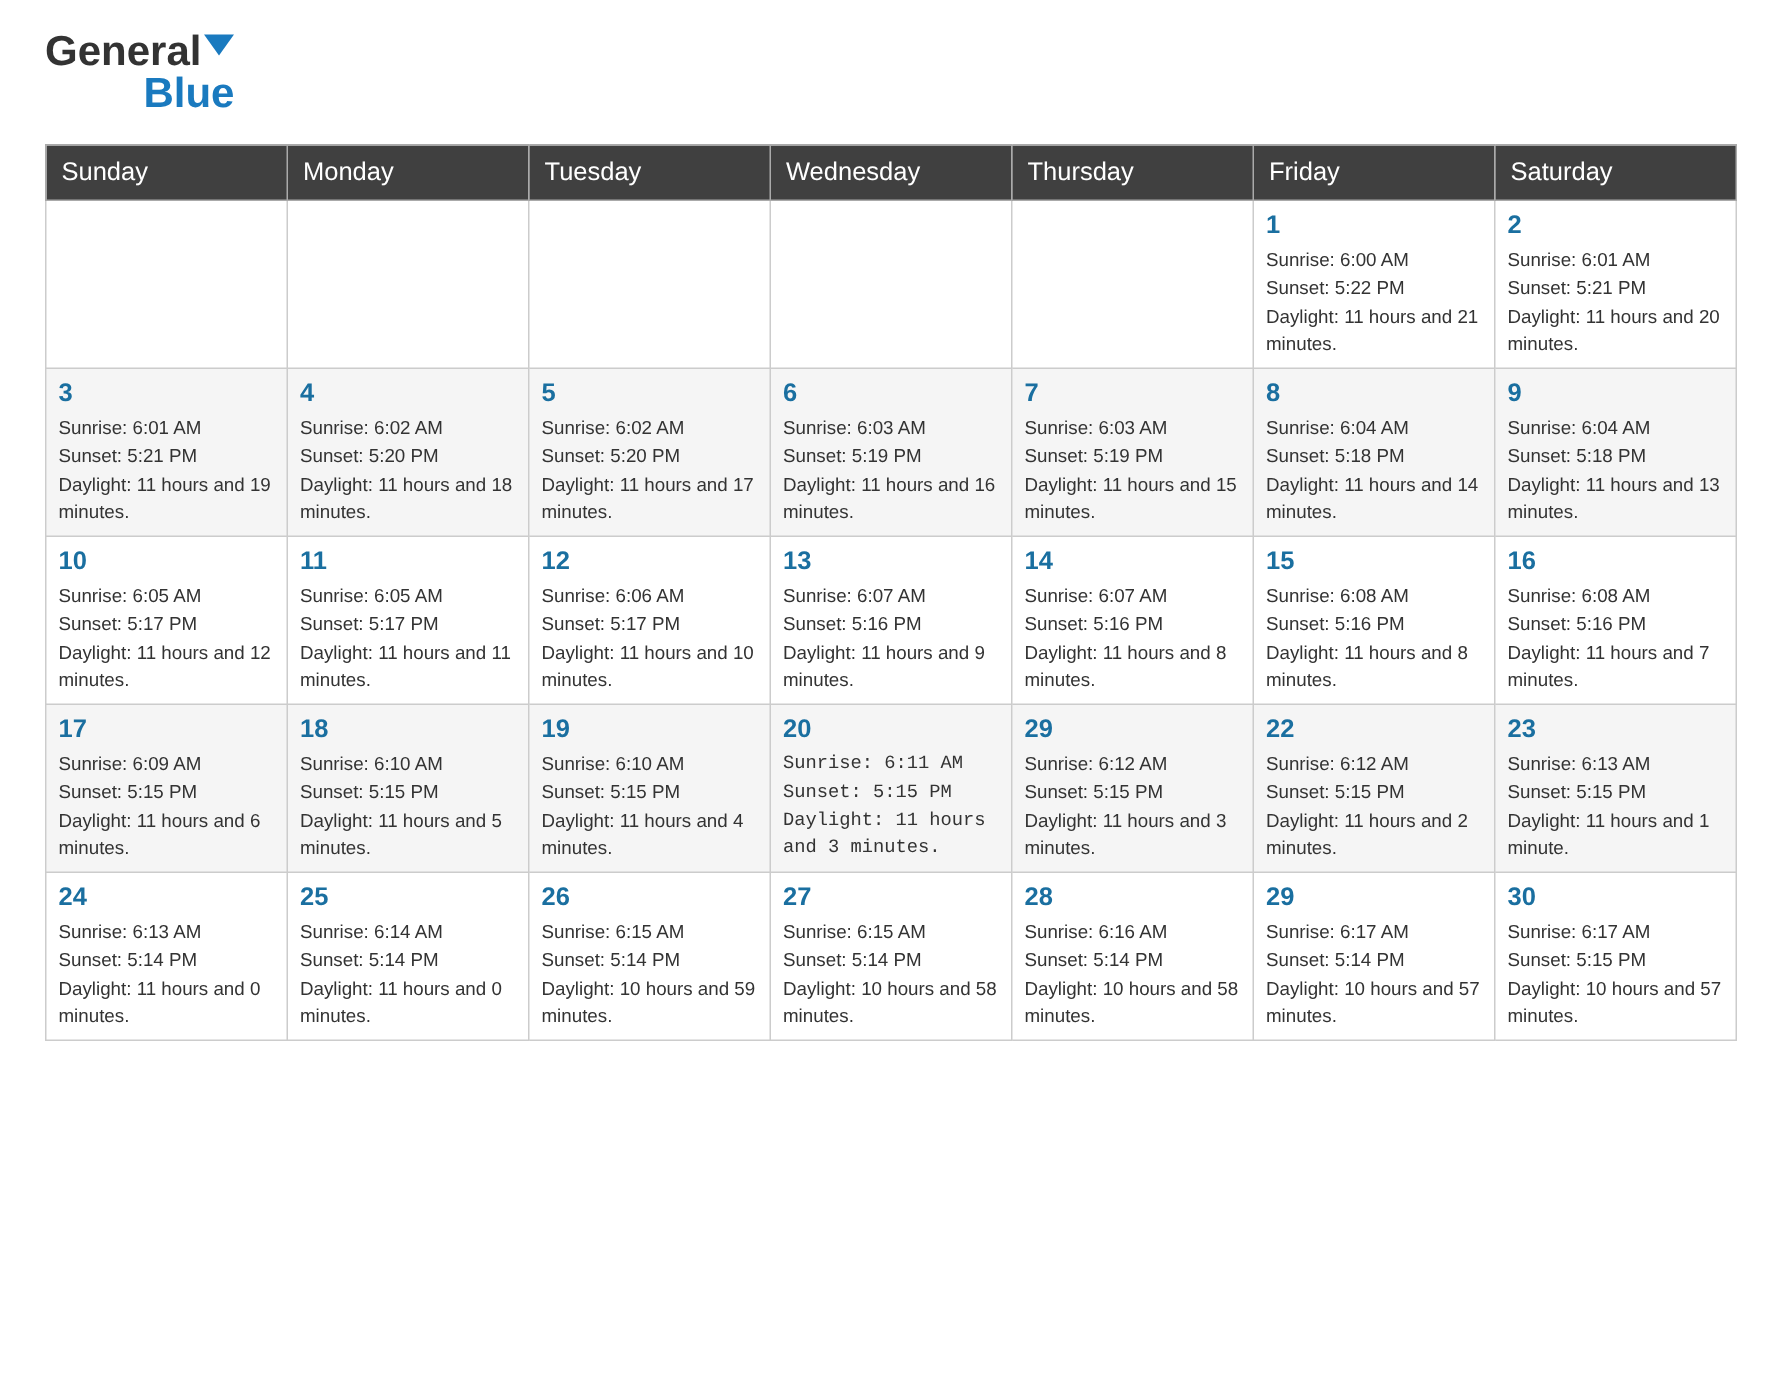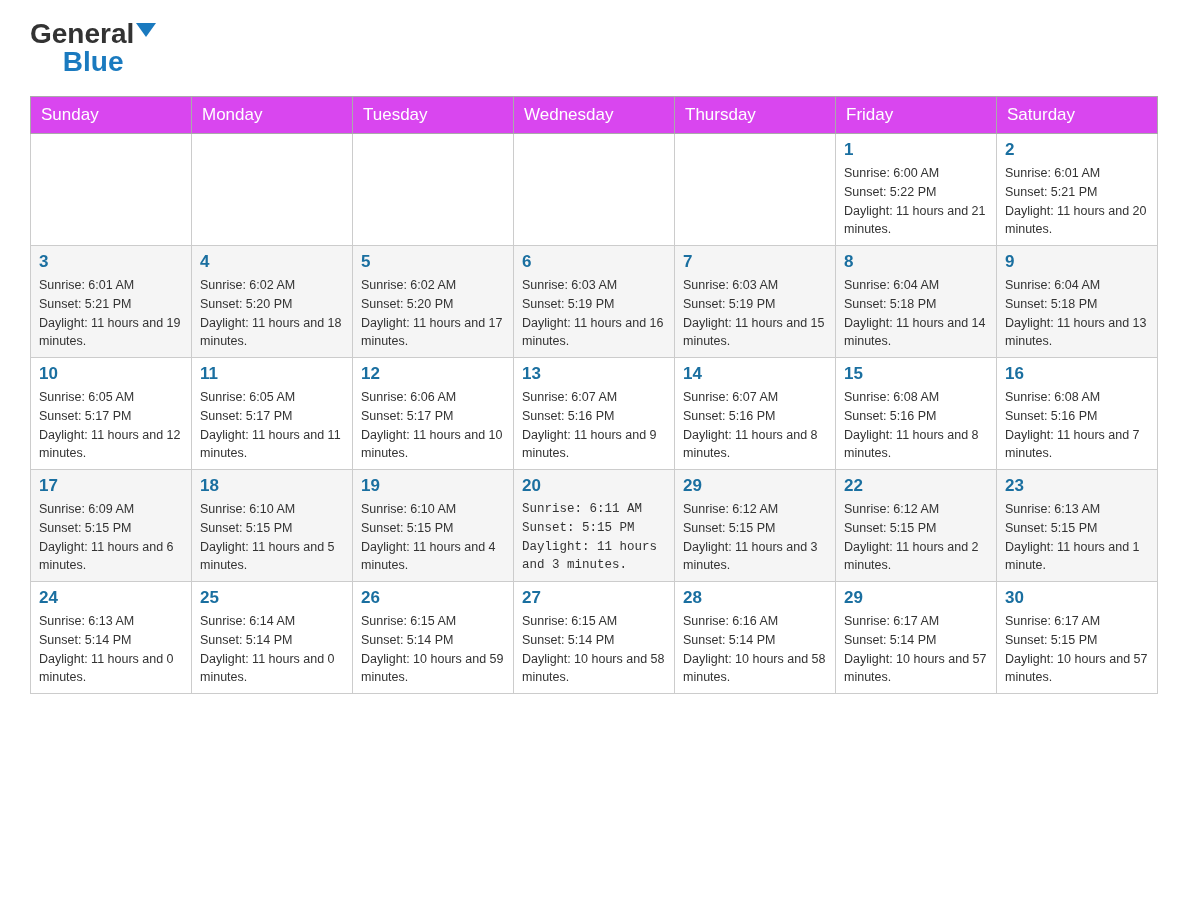--- a/index.html
+++ b/index.html
@@ -12,21 +12,21 @@
     }
     .header {
       display: flex;
       justify-content: space-between;
       align-items: flex-start;
       margin-bottom: 20px;
     }
     .logo {
       display: flex;
       flex-direction: column;
-      align-items: center;
+      align-items: flex-end;
     }
     .logo-general {
       font-size: 28px;
       font-weight: bold;
       color: #333;
       line-height: 1;
     }
     .logo-blue {
       font-size: 28px;
       font-weight: bold;
@@ -62,21 +62,21 @@
       font-size: 22px;
       color: #555;
       margin-top: 4px;
     }
     .calendar {
       width: 100%;
       border-collapse: collapse;
       border: 1px solid #aaa;
     }
     .calendar th {
-      background-color: #d946ef;
+      background-color: #404040;
       color: #fff;
       font-size: 17px;
       font-weight: normal;
       padding: 8px 10px;
       text-align: left;
       border: 1px solid #aaa;
     }
     .calendar td {
       vertical-align: top;
       padding: 6px 8px;

